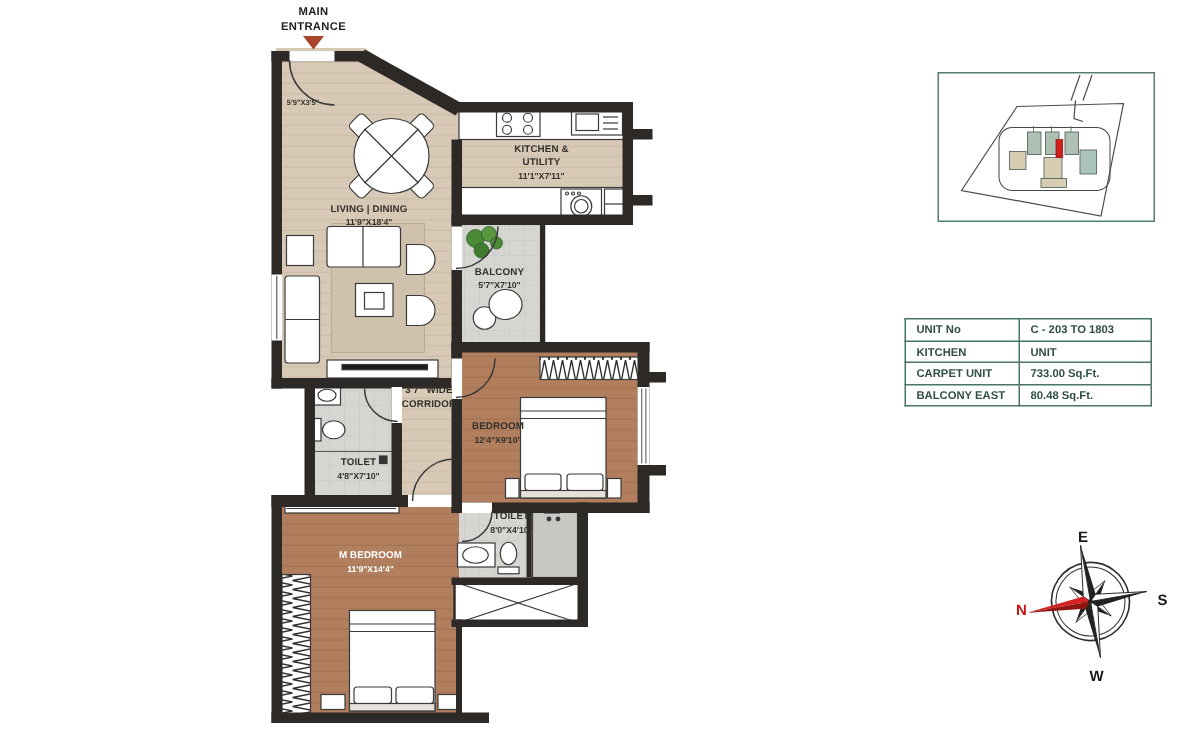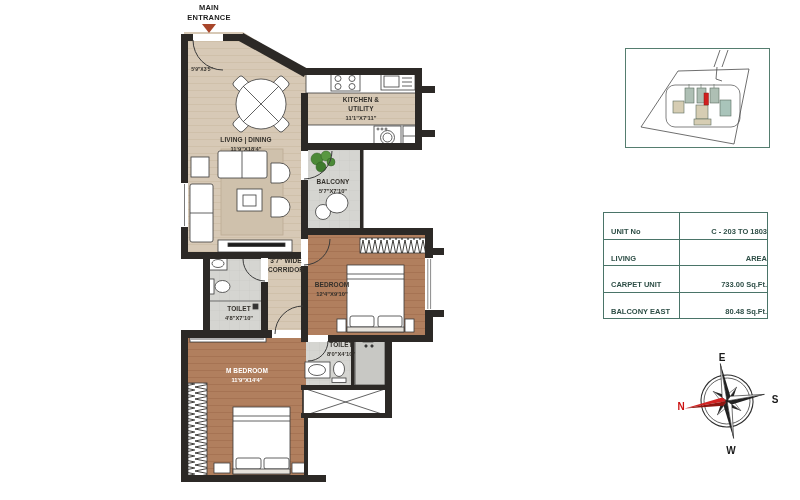--- a/index.html
+++ b/index.html
@@ -17,22 +17,22 @@
   .rname{display:block;font-size:6.5px;line-height:1.35;letter-spacing:.1px;white-space:normal;}
   .rdim{display:block;font-size:5.8px;line-height:1.4;}
   .rlabel.light{color:#ffffff;}
   .rlabel.tiny .rdim{font-size:5px;}
   
   .keyplan{position:absolute;left:625px;top:48px;width:145px;height:100px;
        border:1px solid #557d6f;background:#fff;box-sizing:border-box;}
   
   .unit-table{position:absolute;left:603px;top:212px;width:165px;border-collapse:collapse;
        font-size:7.5px;font-weight:bold;color:#2f4f47;}
-  .unit-table td{border:1px solid #4a7468;height:13.5px;padding:12px 0 0 7px;vertical-align:middle;}
-  .unit-table td.val{width:80px;text-align:right;}
+  .unit-table td{border:1px solid #4a7468;height:13.5px;padding:0 0 0 7px;vertical-align:middle;}
+  .unit-table td.val{width:80px;}
   
   .compass{position:absolute;left:672px;top:350px;}
 </style>
 </head>
 <body>
 
 <div class="page">
 
   <svg class="abs" style="left:0;top:0" width="470" height="500" viewBox="0 0 470 500">
     <defs>
@@ -307,22 +307,22 @@
     </svg>
   </div>
 
   <table class="unit-table">
     <tbody>
       <tr>
         <td>UNIT No</td>
         <td class="val">C - 203 TO 1803</td>
       </tr>
       <tr>
-        <td>LIVING</td>
-        <td class="val">AREA</td>
+        <td>KITCHEN</td>
+        <td class="val">UNIT</td>
       </tr>
       <tr>
         <td>CARPET UNIT</td>
         <td class="val">733.00 Sq.Ft.</td>
       </tr>
       <tr>
         <td>BALCONY EAST</td>
         <td class="val">80.48 Sq.Ft.</td>
       </tr>
     </tbody>

